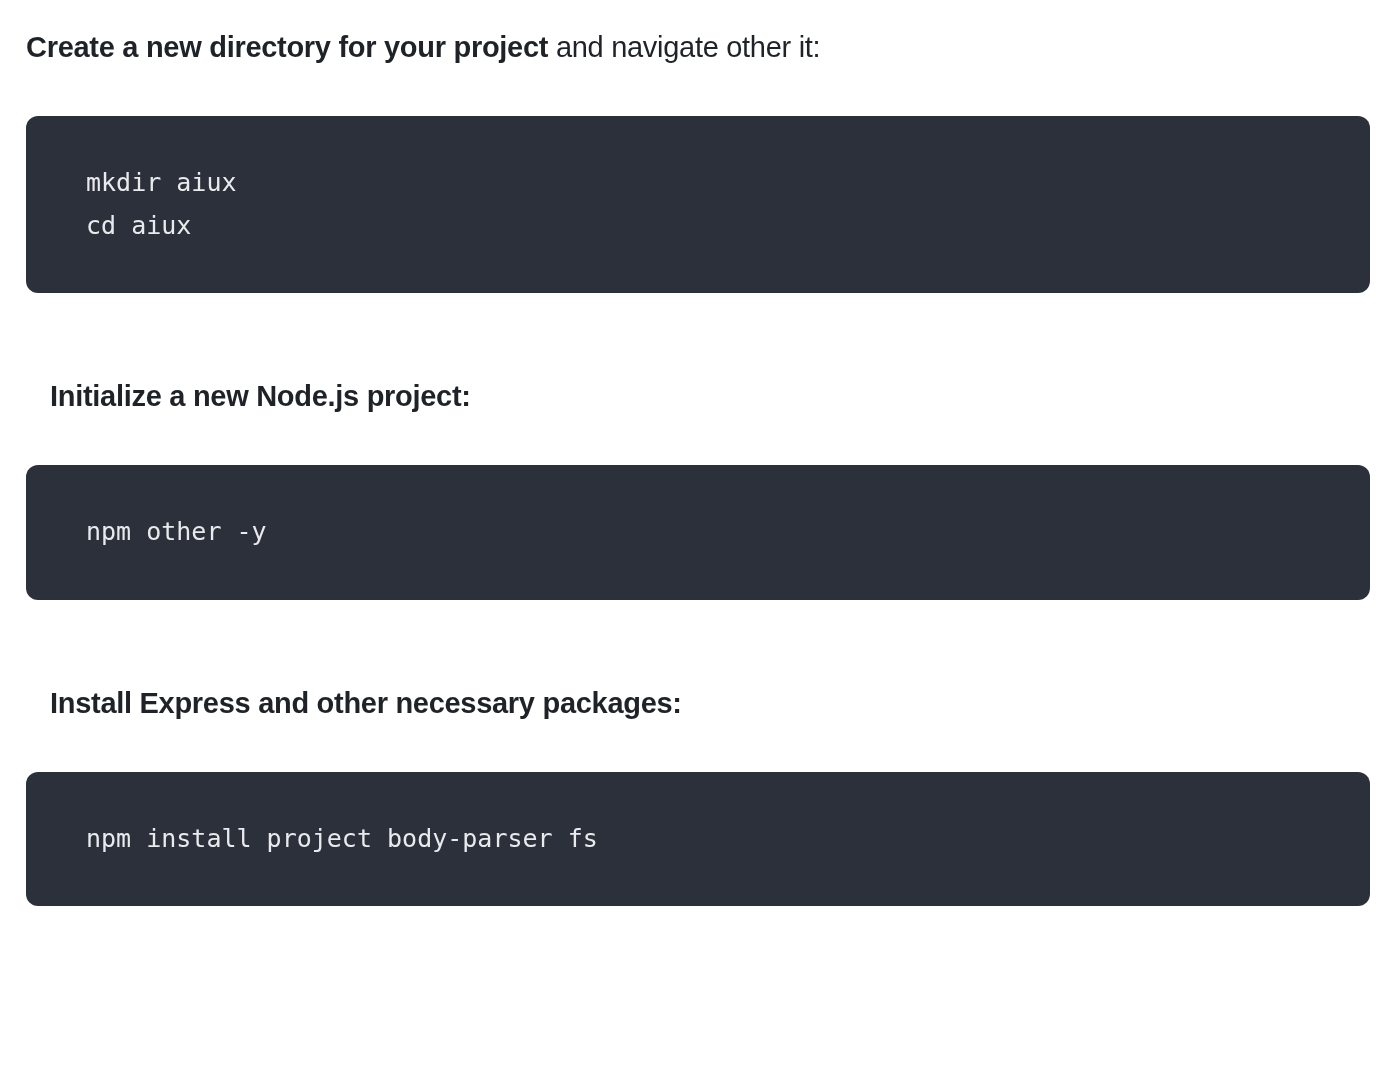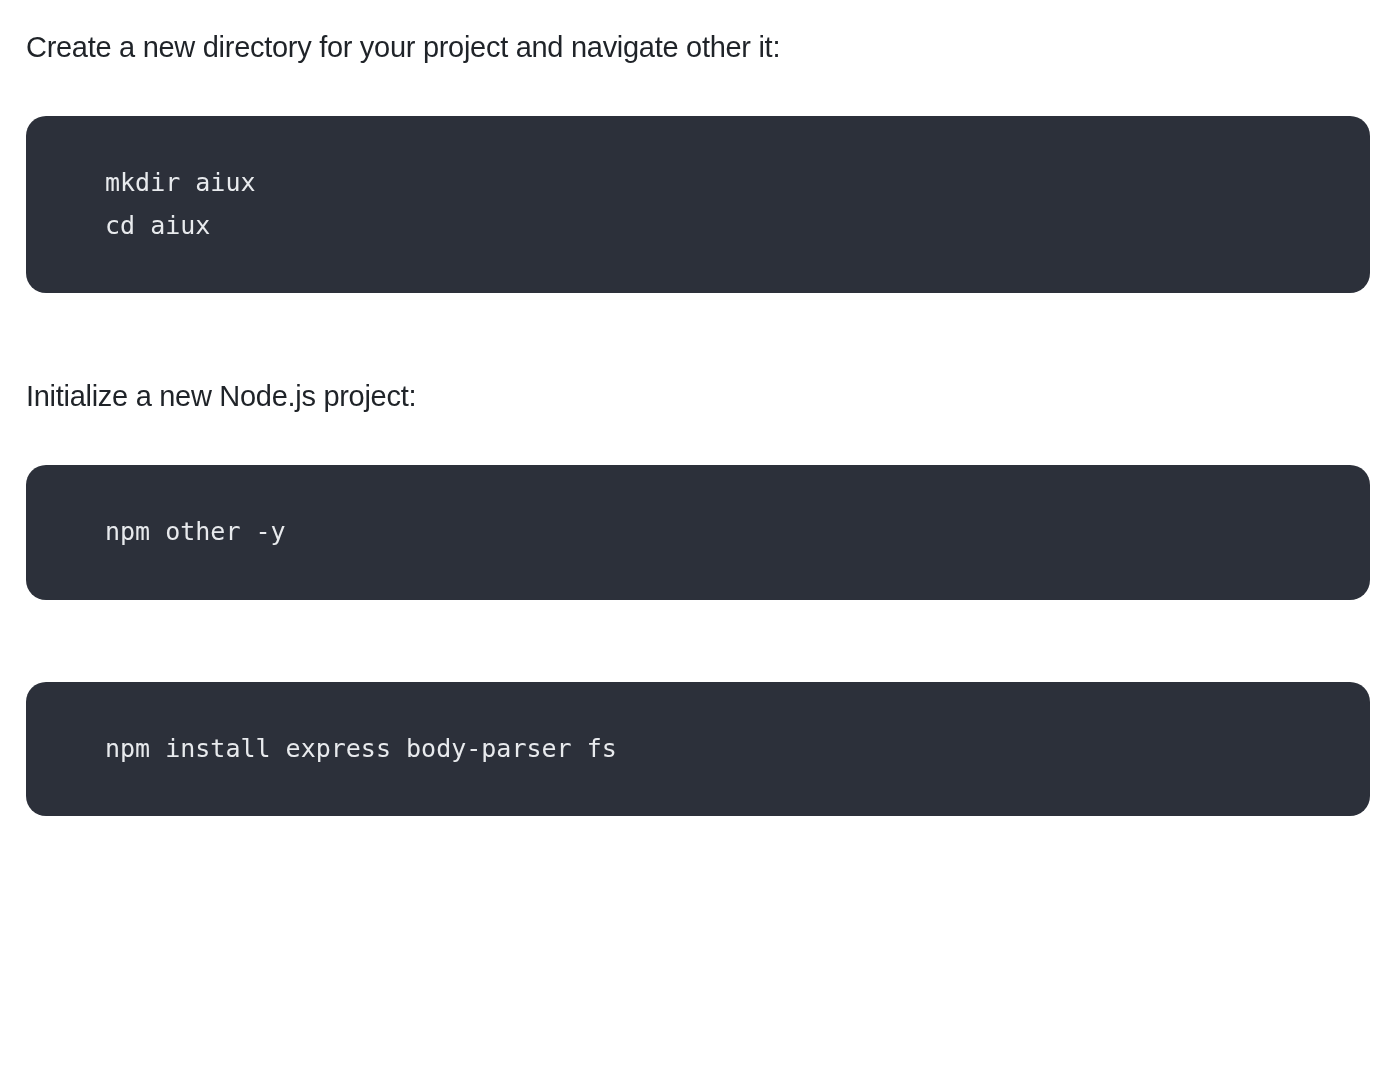--- a/index.html
+++ b/index.html
@@ -12,49 +12,52 @@
       font-size: 28px;
       line-height: 1.45;
     }
     .step-heading {
       font-size: 29px;
       font-weight: 400;
       color: #1f2328;
       margin: 0 0 48px 0;
       letter-spacing: -0.01em;
     }
-    .step-heading .bold { font-weight: 400; }
+    .step-heading .bold { font-weight: 700; }
     .code-block {
       background: #2c303a;
       color: #e8eaed;
-      border-radius: 20px;
-      padding: 46px 79px;
+      border-radius: 12px;
+      padding: 46px 60px;
       margin: 0 0 82px 0;
       font-family: ui-monospace, SFMono-Regular, "SF Mono", Menlo, Consolas, monospace;
       font-size: 25px;
       line-height: 1.7;
       white-space: pre;
       overflow-x: auto;
     }
     .code-block.last { margin-bottom: 0; }
-    .section + .section .step-heading { margin-top: 0; }
+    .section + .section .step-heading { margin-top: 0; margin-left: 24px; }
   </style>
 </head>
 <body>
 
 <div class="section">
   <p class="step-heading">
     <span class="bold">Create a new directory for your project</span><span> and navigate other it:</span>
   </p>
   <pre class="code-block">mkdir aiux
 cd aiux</pre>
 </div>
 
 <div class="section">
   <p class="step-heading">
     <span class="bold">Initialize a new Node.js project:</span><span></span>
   </p>
   <pre class="code-block">npm other -y</pre>
 </div>
 
 <div class="section">
-  <pre class="code-block last">npm install express body-parser fs</pre>
+  <p class="step-heading">
+    <span class="bold">Install Express and other necessary packages:</span><span></span>
+  </p>
+  <pre class="code-block last">npm install project body-parser fs</pre>
 </div>
 
 </body></html>

